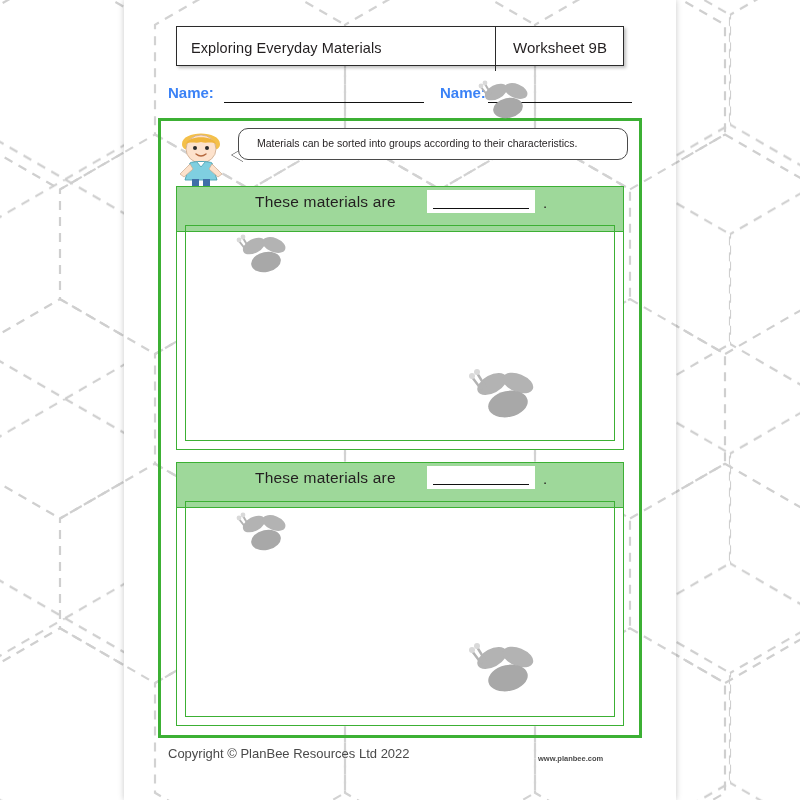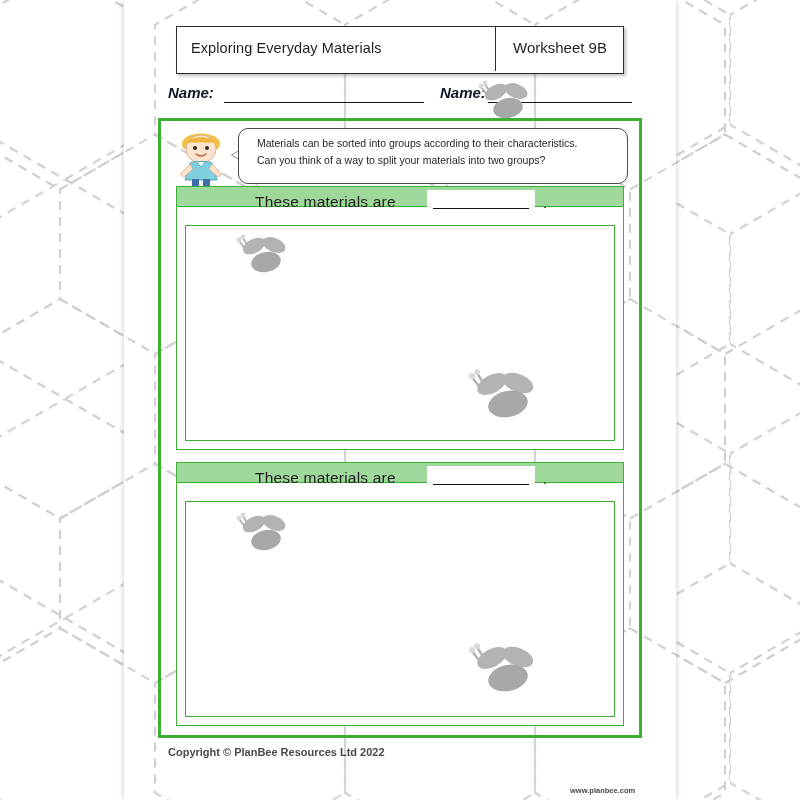--- a/index.html
+++ b/index.html
@@ -36,21 +36,21 @@
     left: 0; top: 0;
     width: 800px; height: 800px;
     pointer-events: none;
   }
   
   .title-bar {
     position: absolute;
     left: 176px;
     top: 26px;
     width: 448px;
-    height: 48px;
+    height: 40px;
     border: 1px solid #2b2b2b;
     background: #ffffff;
     box-shadow: 2px 2px 3px rgba(0,0,0,0.25);
     box-sizing: border-box;
   }
   .title-left {
     position: absolute;
     left: 14px;
     top: 13px;
     font-size: 14.5px;
@@ -77,22 +77,21 @@
     position: absolute;
     left: 168px;
     top: 82px;
     width: 464px;
     height: 26px;
   }
   .nd-label {
     position: absolute;
     font-size: 15px;
     font-weight: bold;
-    color: #0f172a;
-    font-style: italic;
+    color: #3b82f6;
   }
   .nd-line {
     position: absolute;
     border-bottom: 1.6px solid #111;
     height: 0;
   }
   
   .green-frame {
     position: absolute;
     left: 158px;
@@ -102,21 +101,21 @@
     border: 3px solid #3cb034;
     box-sizing: border-box;
     background: transparent;
   }
   
   .speech {
     position: absolute;
     left: 238px;
     top: 128px;
     width: 390px;
-    height: 56px;
+    height: 32px;
     border: 1.4px solid #4a4a4a;
     border-radius: 10px;
     background: #ffffff;
     box-sizing: border-box;
   }
   .speech-text {
     position: absolute;
     left: 18px;
     top: 7px;
     width: 358px;
@@ -151,21 +150,21 @@
     background: #ffffff;
   }
   #panel1 { top: 186px; height: 264px; }
   #panel2 { top: 462px; height: 264px; }
 
   .panel-head {
     position: absolute;
     left: 0;
     top: 0;
     width: 100%;
-    height: 20px;
+    height: 45px;
     background: #9ed89a;
     border-bottom: 1.6px solid #3cb034;
     box-sizing: border-box;
   }
   .panel-head-text {
     position: absolute;
     left: 0;
     top: 6px;
     width: 100%;
     text-align: center;
@@ -203,32 +202,31 @@
     right: 8px;
     bottom: 8px;
     border: 1.2px solid #3cb034;
     box-sizing: border-box;
   }
   
   .footer-left {
     position: absolute;
     left: 168px;
     top: 746px;
-    font-size: 11px;
-    font-weight: bold;
+    font-size: 13px;
+    font-weight: normal;
     color: #4a4a4a;
   }
   .footer-right {
     position: absolute;
     left: 538px;
-    top: 786px;
+    top: 754px;
     font-size: 7.5px;
     font-weight: bold;
     color: #4a4a4a;
-    margin-left: 32px;
   }
   
   .bee { position: absolute; pointer-events: none; }
 </style>
 </head>
 <body>
 
 <div id="stage">
 
   <svg id="hex-layer" viewBox="0 0 800 800" xmlns="http://www.w3.org/2000/svg">
@@ -321,21 +319,20 @@
 
     <path d="M27 40 L31 45 L35 40" fill="#ffffff" stroke="#4a9fb0" stroke-width="0.8"></path>
 
     <rect x="22" y="57" width="7" height="7" fill="#3f6fa8"></rect>
     <rect x="33" y="57" width="7" height="7" fill="#3f6fa8"></rect>
   </svg>
 
   <div class="speech-tail"></div>
   <div class="speech">
     <div class="speech-text">Materials can be sorted into groups according to their characteristics.</div>
-    <div class="speech-text" style="top:24px;">Can you think of a way to split your materials into two groups?</div>
   </div>
 
   <div class="panel" id="panel1">
     <div class="panel-head">
       <div class="panel-head-text" style="width:auto;left:78px;">These materials are</div>
       <div class="blank-box"></div>
       <div class="blank-line"></div>
       <div class="panel-fullstop">.</div>
     </div>
     <div class="panel-inner"></div>

